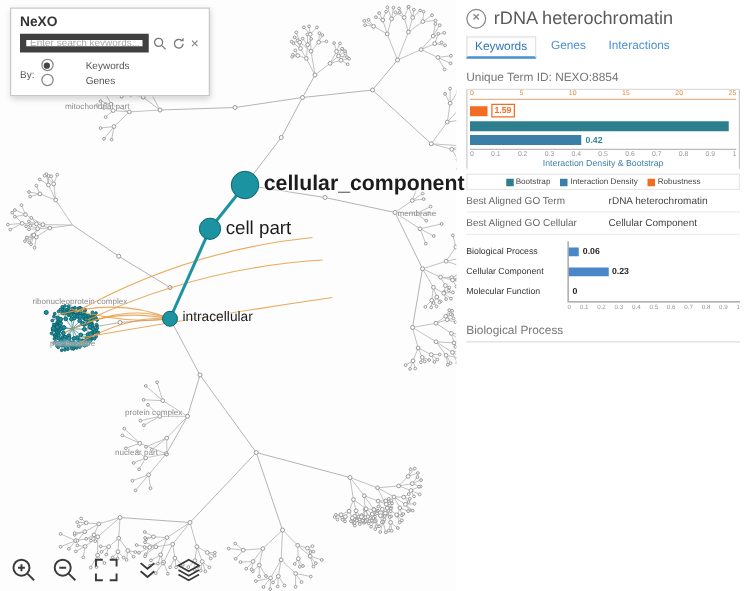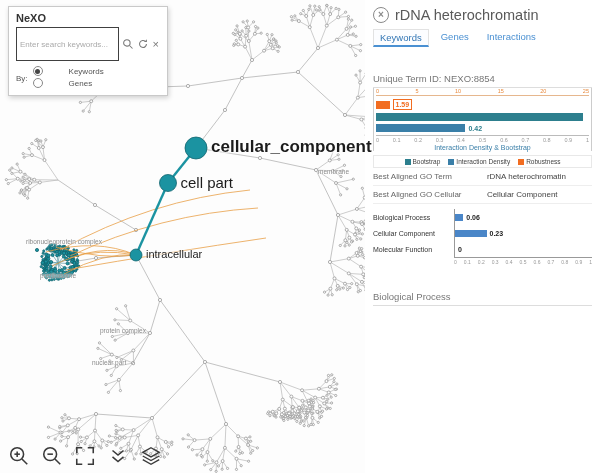--- a/index.html
+++ b/index.html
@@ -14,21 +14,21 @@
               text-shadow:0 0 3px #fff,0 0 3px #fff,0 0 3px #fff;}
   .main-label.b{font-weight:bold;}
   .minor-label{position:absolute;font-size:6.5px;color:#8a8a8a;white-space:nowrap;
                text-shadow:0 0 2px #fff,0 0 2px #fff;}
 
   .search-card{position:absolute;top:6px;left:8px;width:160px;background:#fff;
                border:1px solid #c9c9c9;box-shadow:1px 2px 5px rgba(0,0,0,.18);
                padding:5px 7px;z-index:6;box-sizing:border-box;}
   .search-title{font-size:11px;font-weight:bold;color:#333;}
   .search-row{display:flex;align-items:center;margin-top:3px;gap:3px;}
-  .search-input{flex:1;min-width:0;border:1px solid #404040;font-size:8px;padding:16px 3px;
+  .search-input{flex:1;min-width:0;border:5px solid #404040;font-size:8px;padding:2px 3px;
                 color:#444;height:15px;box-sizing:border-box;outline:none;
                 font-family:"Liberation Sans",sans-serif;}
   .search-input::placeholder{color:#aaa;}
   .s-icon{width:12px;height:12px;flex:0 0 auto;cursor:pointer;}
   .s-x{font-size:11px;color:#777;line-height:10px;cursor:pointer;padding:0 1px;}
   .radio-row{margin-top:5px;display:flex;align-items:center;gap:5px;font-size:8px;color:#555;}
   .radio{width:8px;height:8px;border:1px solid #888;border-radius:50%;display:inline-block;
          position:relative;margin-right:2px;vertical-align:-1px;background:#fff;}
   .radio.checked::after{content:'';position:absolute;left:1.5px;top:1.5px;right:1.5px;bottom:1.5px;
          background:#444;border-radius:50%;}
@@ -54,21 +54,21 @@
   
   .detail{flex:1;background:#fff;padding:5px 8px 0;overflow:hidden;}
   .detail-header{display:flex;align-items:center;gap:6px;padding-top:2px;}
   .close-circle{width:14px;height:14px;border:1.5px solid #8a8a8a;border-radius:50%;color:#8a8a8a;
                 font-size:10px;line-height:13px;text-align:center;font-weight:bold;cursor:pointer;
                 flex:0 0 auto;}
   .detail-title{font-size:14.5px;color:#5a5a5a;}
   .tabs{display:flex;gap:6px;margin-top:6px;}
   .tab{font-size:9.5px;color:#4a90d2;padding:2px 6px;cursor:pointer;}
   .tab.active{border:1px solid #e2e2e2;border-bottom:2px solid #4a90d2;background:#fcfdff;color:#3276b5;}
-  .sec-h{font-size:9.5px;color:#777;border-bottom:1px solid #ddd;padding:3px 0 3px;margin-top:23px;}
+  .sec-h{font-size:9.5px;color:#777;border-bottom:1px solid #ddd;padding:3px 0 3px;margin-top:7px;}
   .tr-label{font-size:8.5px;color:#888;text-align:center;margin:4px 0 2px;}
   .chart-box{border-left:1px solid #ccc;border-right:1px solid #ccc;padding:0 2px;}
   .axis{display:flex;justify-content:space-between;font-size:5.5px;color:#999;}
   .axis.top{color:#e8893c;border-bottom:1px solid #e6b78e;padding-bottom:1px;}
   .axis.bottom{border-top:1px solid #bbb;padding-top:1px;margin-top:2px;}
   .bar-row{display:flex;align-items:center;margin:3px 0;}
   .bar{height:8px;flex:0 0 auto;}
   .val-box{font-size:7px;font-weight:bold;padding:0 2px;margin-left:3px;border:1px solid;line-height:9px;}
   .val-teal{font-size:7px;font-weight:bold;margin-left:3px;}
   .axis-caption{text-align:center;font-size:7px;color:#3a7fa8;margin-top:1px;}

